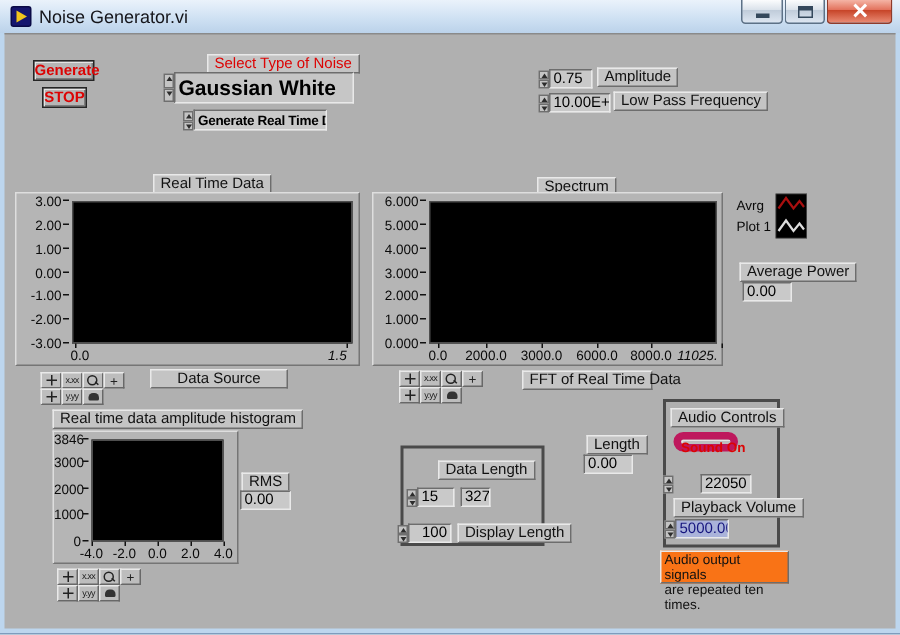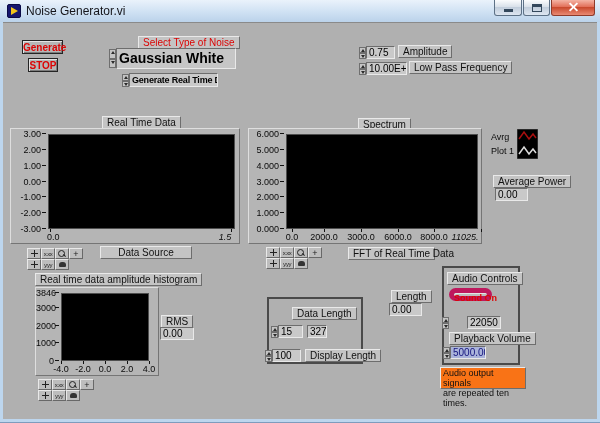--- a/index.html
+++ b/index.html
@@ -271,21 +271,21 @@
     <span class="spin" style="left:268px;top:303px;height:12px;">
         <i class="up"></i>
         <i class="dn"></i>
       </span>
     <div class="box blue" style="left:275px;top:302px;width:25px;height:13px;">15</div>
     <div class="box" style="left:304px;top:302px;width:20px;height:13px;">32768</div>
     <span class="spin" style="left:262px;top:327px;height:12px;">
         <i class="up"></i>
         <i class="dn"></i>
       </span>
-    <div class="box blue" style="left:269px;top:326px;width:29px;height:13px;">100</div>
+    <div class="box blue" style="left:269px;top:326px;width:29px;height:13px;text-align:right;">100</div>
     <span class="lbl" style="left:302px;top:326px;">Display Length</span>
 
     <span class="lbl" style="left:388px;top:267px;">Length</span>
     <div class="box" style="left:386px;top:280px;width:33px;height:13px;">0.00</div>
 
     <div class="cluster" style="left:439px;top:243px;width:78px;height:99px;"></div>
     <span class="lbl" style="left:444px;top:249px;">Audio Controls</span>
     <button class="rnd red" style="left:446px;top:265px;width:43px;height:13px;">Sound On</button>
     <span class="spin" style="left:439px;top:294px;height:12px;">
         <i class="up"></i>

